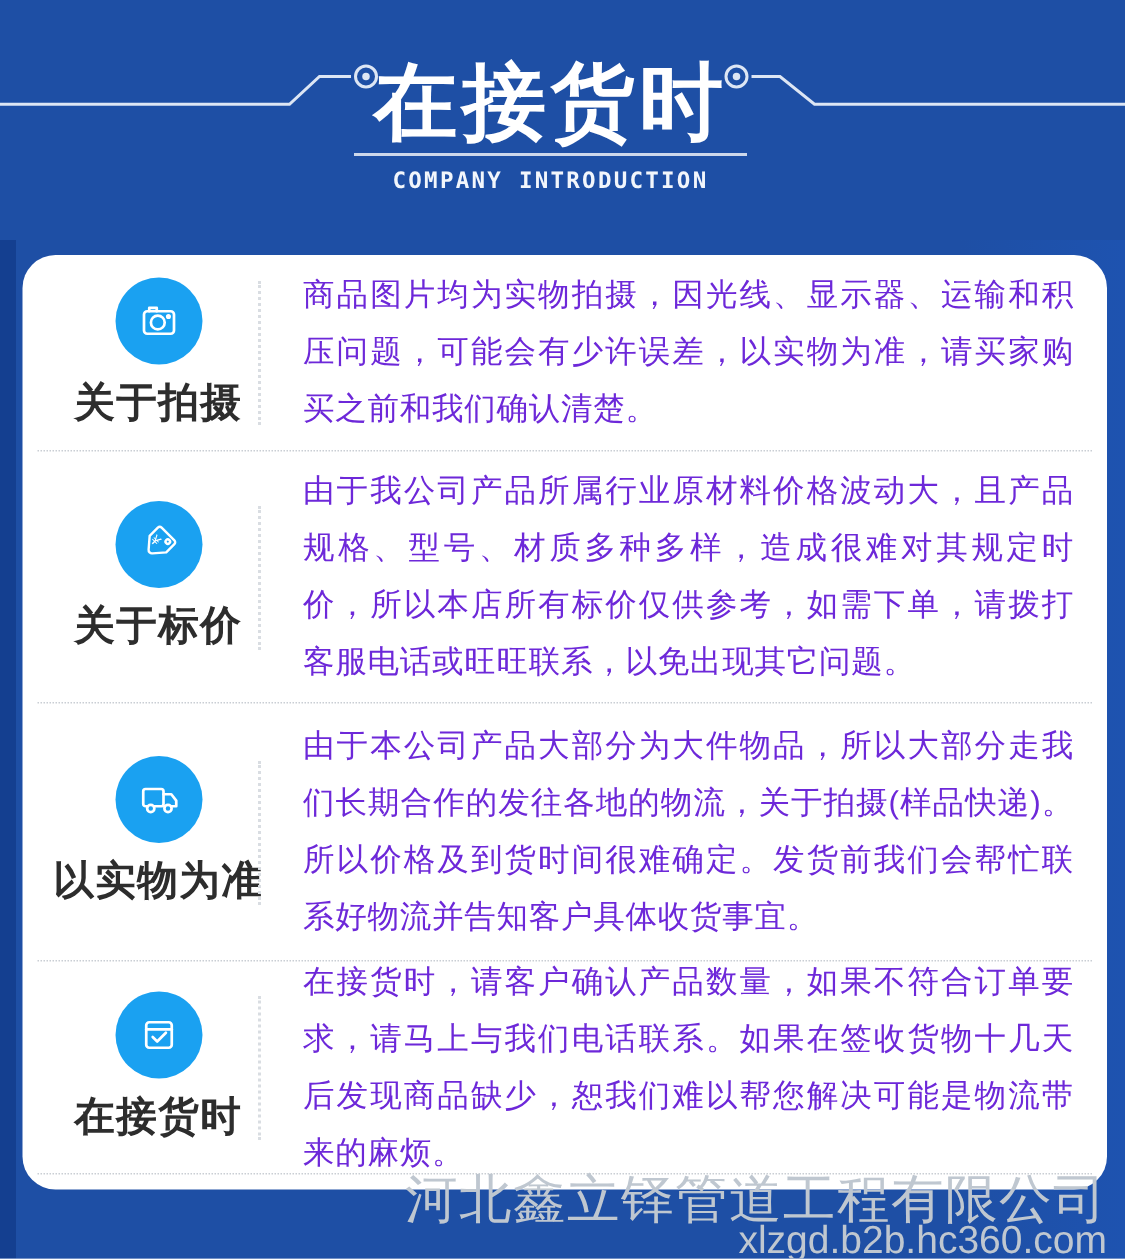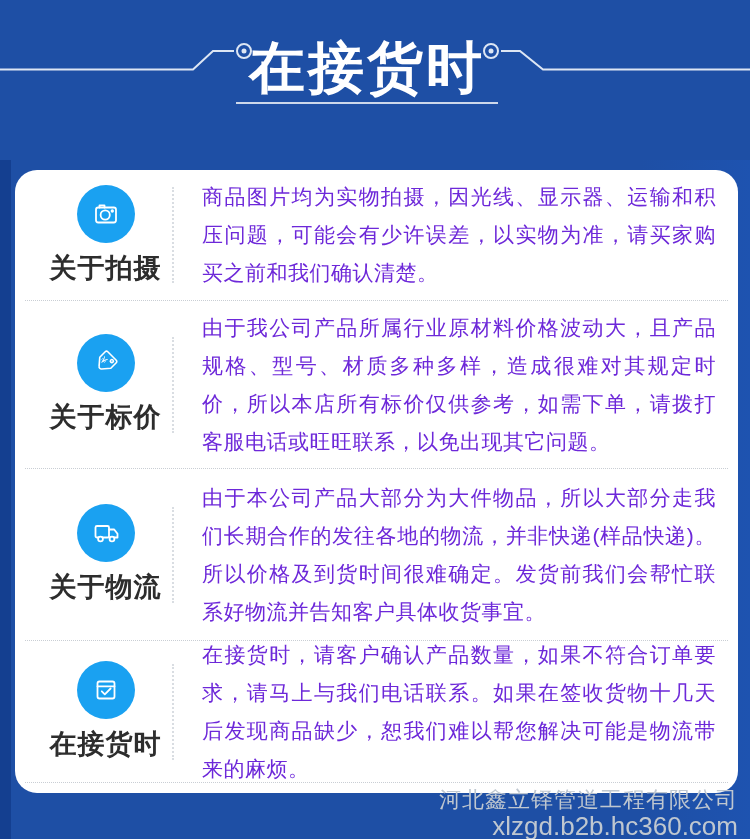--- a/index.html
+++ b/index.html
@@ -50,41 +50,42 @@
   .text-col{
     flex:1;padding:0 22px 0 28px;
     font-size:21px;line-height:38px;color:#6d28d9;letter-spacing:.5px;
     text-align:justify;
   }
   
   .watermark{
     position:absolute;right:12px;top:627px;text-align:right;
     color:#BFC7D0;line-height:1;
   }
-  .wm-company{font-size:22px;line-height:26px;letter-spacing:1px;margin-left:32px;}
+  .wm-company{font-size:35px;line-height:26px;letter-spacing:1px;margin-left:32px;}
   .wm-url{font-size:26px;line-height:24px;margin-top:1px;}
   svg{display:block;}
 </style>
 </head>
 <body>
 
 <div class="page">
 
   <div class="header">
     <svg class="decor" width="750" height="140" viewBox="0 0 750 140">
       <polyline points="0,69.5 193,69.5 213,51 234,51" fill="none" stroke="#DDE6F4" stroke-width="2"></polyline>
       <circle cx="244" cy="51" r="7" fill="none" stroke="#DDE6F4" stroke-width="2"></circle>
       <circle cx="244" cy="51" r="2.5" fill="#DDE6F4"></circle>
       <circle cx="491" cy="51" r="7" fill="none" stroke="#DDE6F4" stroke-width="2"></circle>
       <circle cx="491" cy="51" r="2.5" fill="#DDE6F4"></circle>
       <polyline points="501,51 520,51 543,69.5 750,69.5" fill="none" stroke="#DDE6F4" stroke-width="2"></polyline>
     </svg>
     <div class="header-center">
       <div class="title">在接货时</div>
       <div class="title-underline"></div>
+      <div class="subtitle">COMPANY INTRODUCTION</div>
     </div>
   </div>
 
   <div class="content">
     <div class="card">
 
       <div class="section s1">
         <div class="icon-col">
           <div class="icon-circle">
             <svg width="36" height="36" viewBox="0 0 36 36" fill="none" stroke="#fff" stroke-width="1.8" stroke-linecap="round" stroke-linejoin="round">
@@ -122,24 +123,24 @@
       <div class="section s3">
         <div class="icon-col">
           <div class="icon-circle">
             <svg width="36" height="36" viewBox="0 0 36 36" fill="none" stroke="#fff" stroke-width="1.8" stroke-linecap="round" stroke-linejoin="round">
               <rect x="7.5" y="11" width="13.5" height="11.5" rx="1.5"></rect>
               <path d="M21 14.5 h5.2 l3.3 4.2 v3.8 h-8.5"></path>
               <circle cx="12.5" cy="24" r="2.4" fill="#1AA1F1"></circle>
               <circle cx="24" cy="24" r="2.4" fill="#1AA1F1"></circle>
             </svg>
           </div>
-          <div class="section-label">关于物流</div>
+          <div class="section-label">以实物为准</div>
         </div>
         <div class="v-divider"></div>
-        <div class="text-col">由于本公司产品大部分为大件物品，所以大部分走我们长期合作的发往各地的物流，并非快递(样品快递)。所以价格及到货时间很难确定。发货前我们会帮忙联系好物流并告知客户具体收货事宜。</div>
+        <div class="text-col">由于本公司产品大部分为大件物品，所以大部分走我们长期合作的发往各地的物流，关于拍摄(样品快递)。所以价格及到货时间很难确定。发货前我们会帮忙联系好物流并告知客户具体收货事宜。</div>
       </div>
       <div class="sep"></div>
 
       <div class="section s4">
         <div class="icon-col">
           <div class="icon-circle">
             <svg width="36" height="36" viewBox="0 0 36 36" fill="none" stroke="#fff" stroke-width="1.8" stroke-linecap="round" stroke-linejoin="round">
               <rect x="9.5" y="9.5" width="17" height="17" rx="2"></rect>
               <path d="M9.5 14.3 h17"></path>
               <path d="M13.8 19.3 l3 3 l5.8 -5.8"></path>

